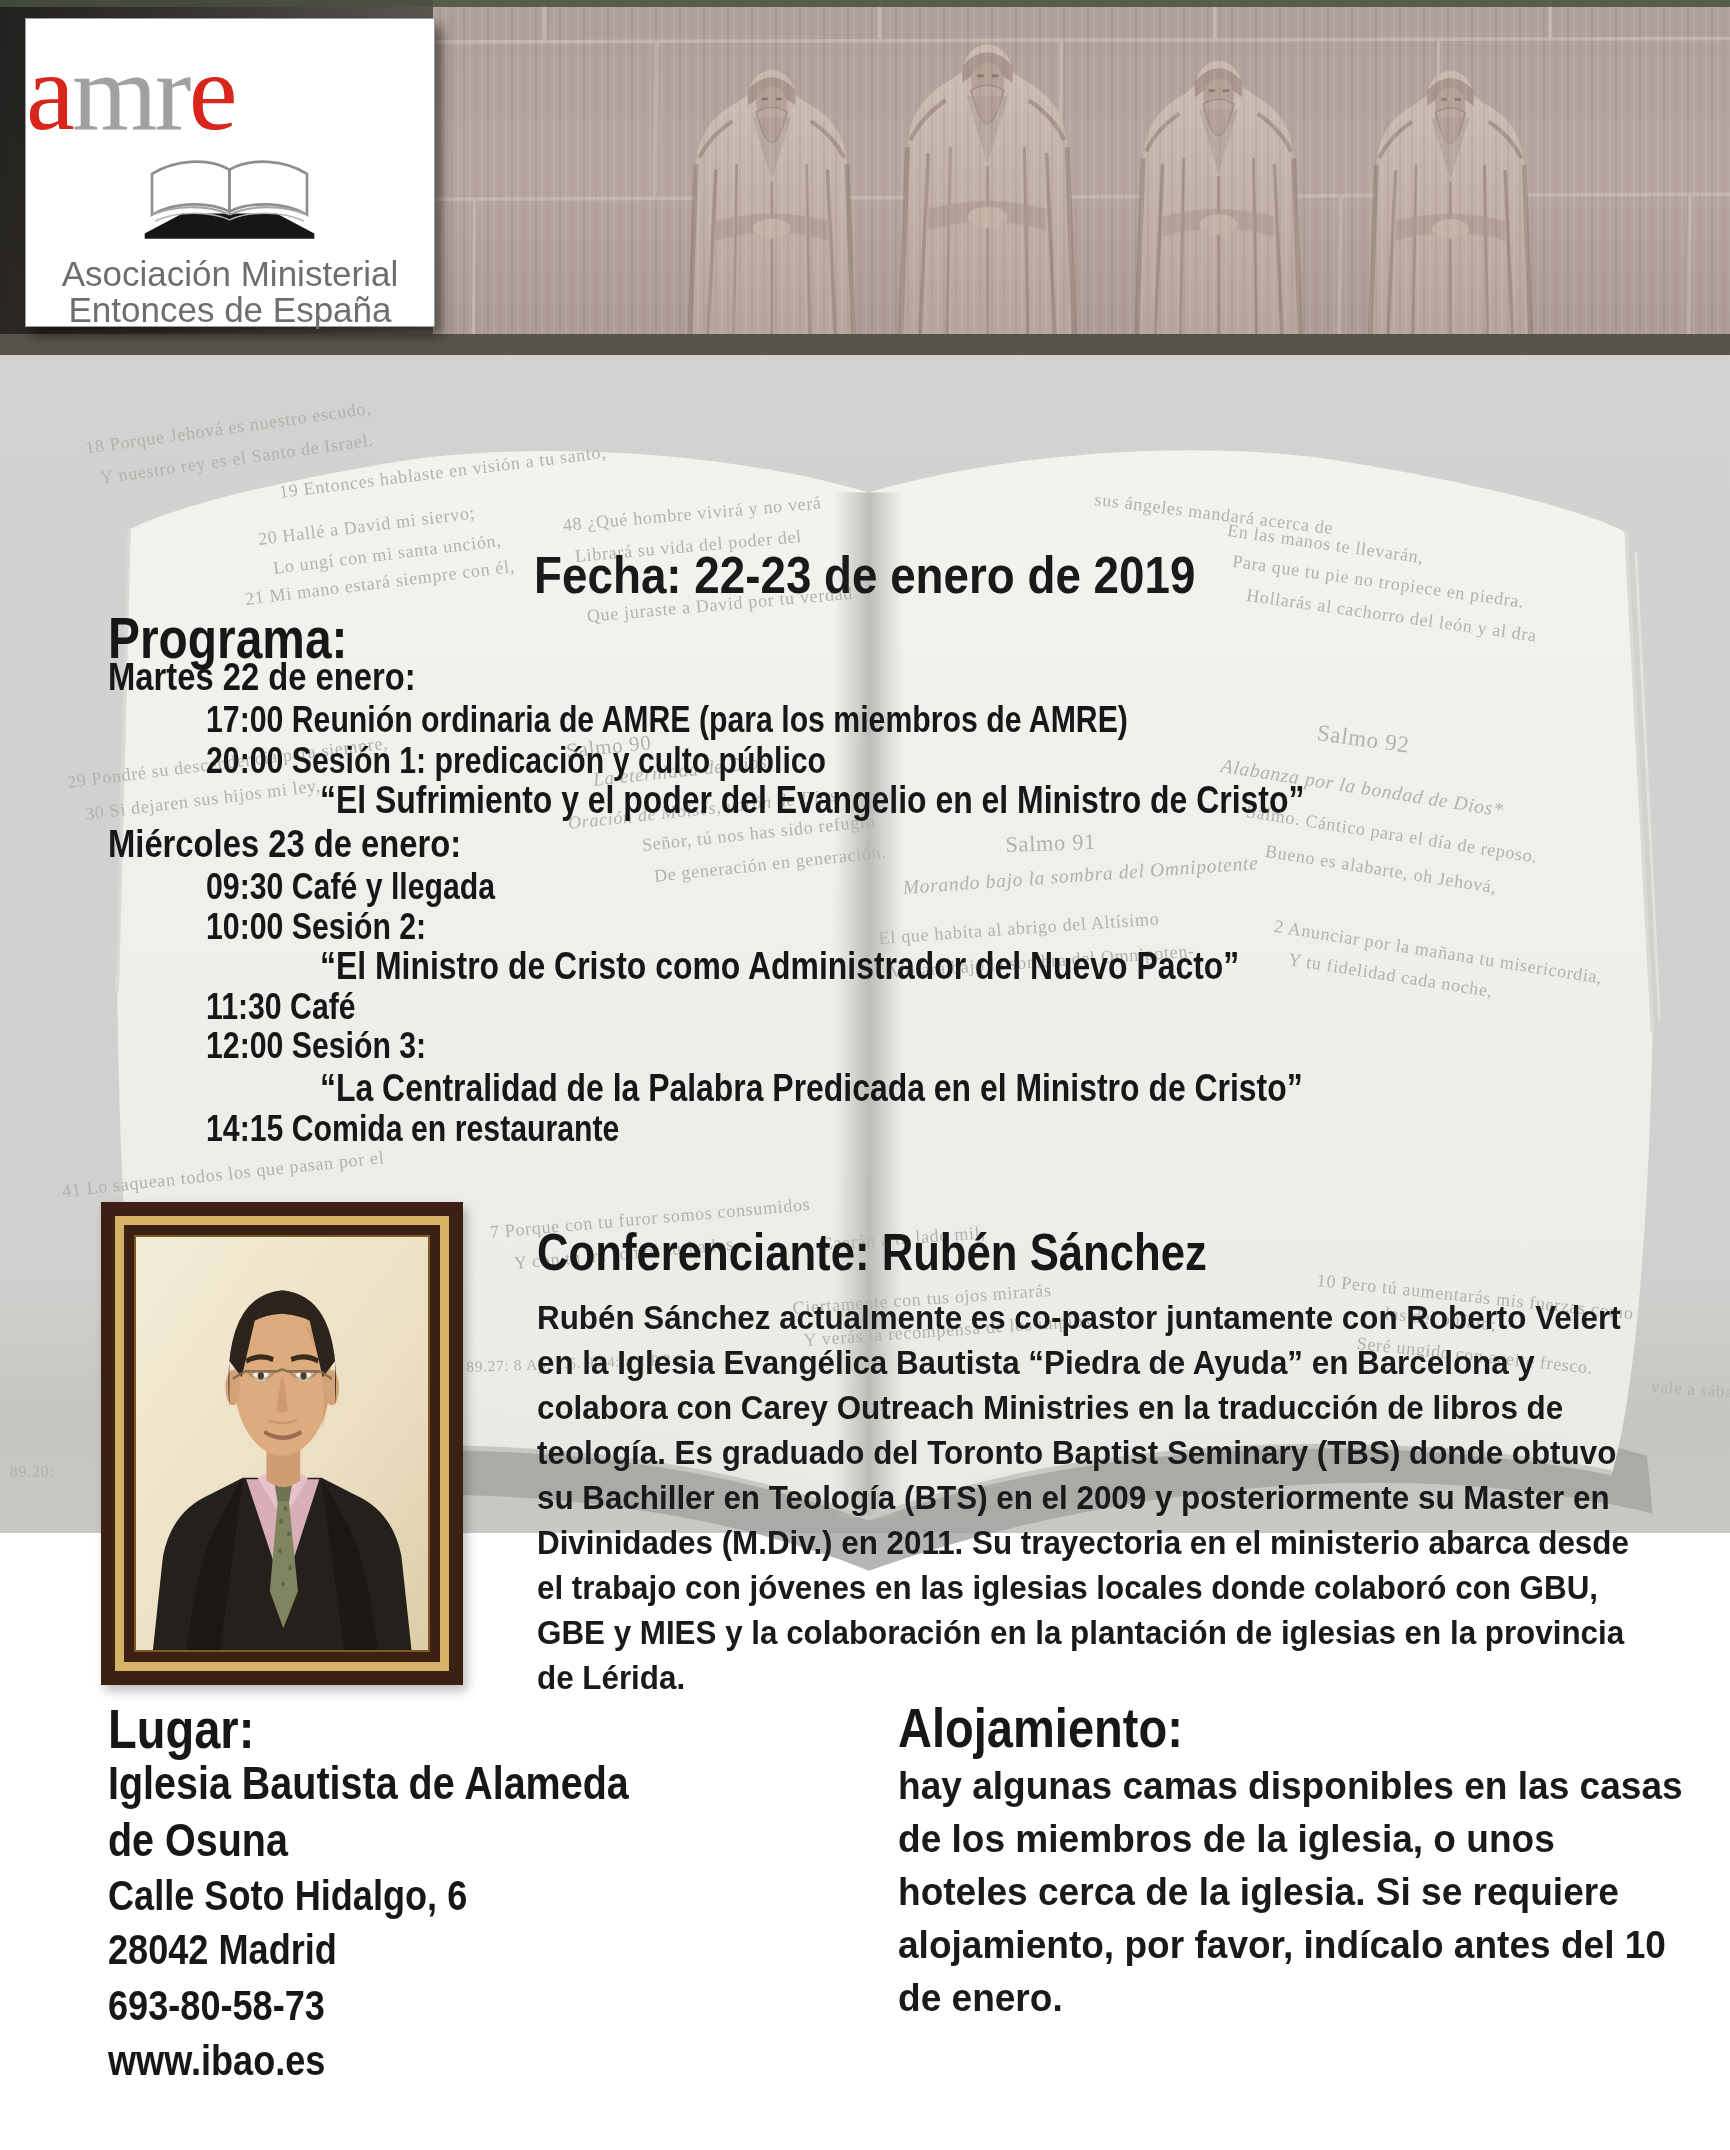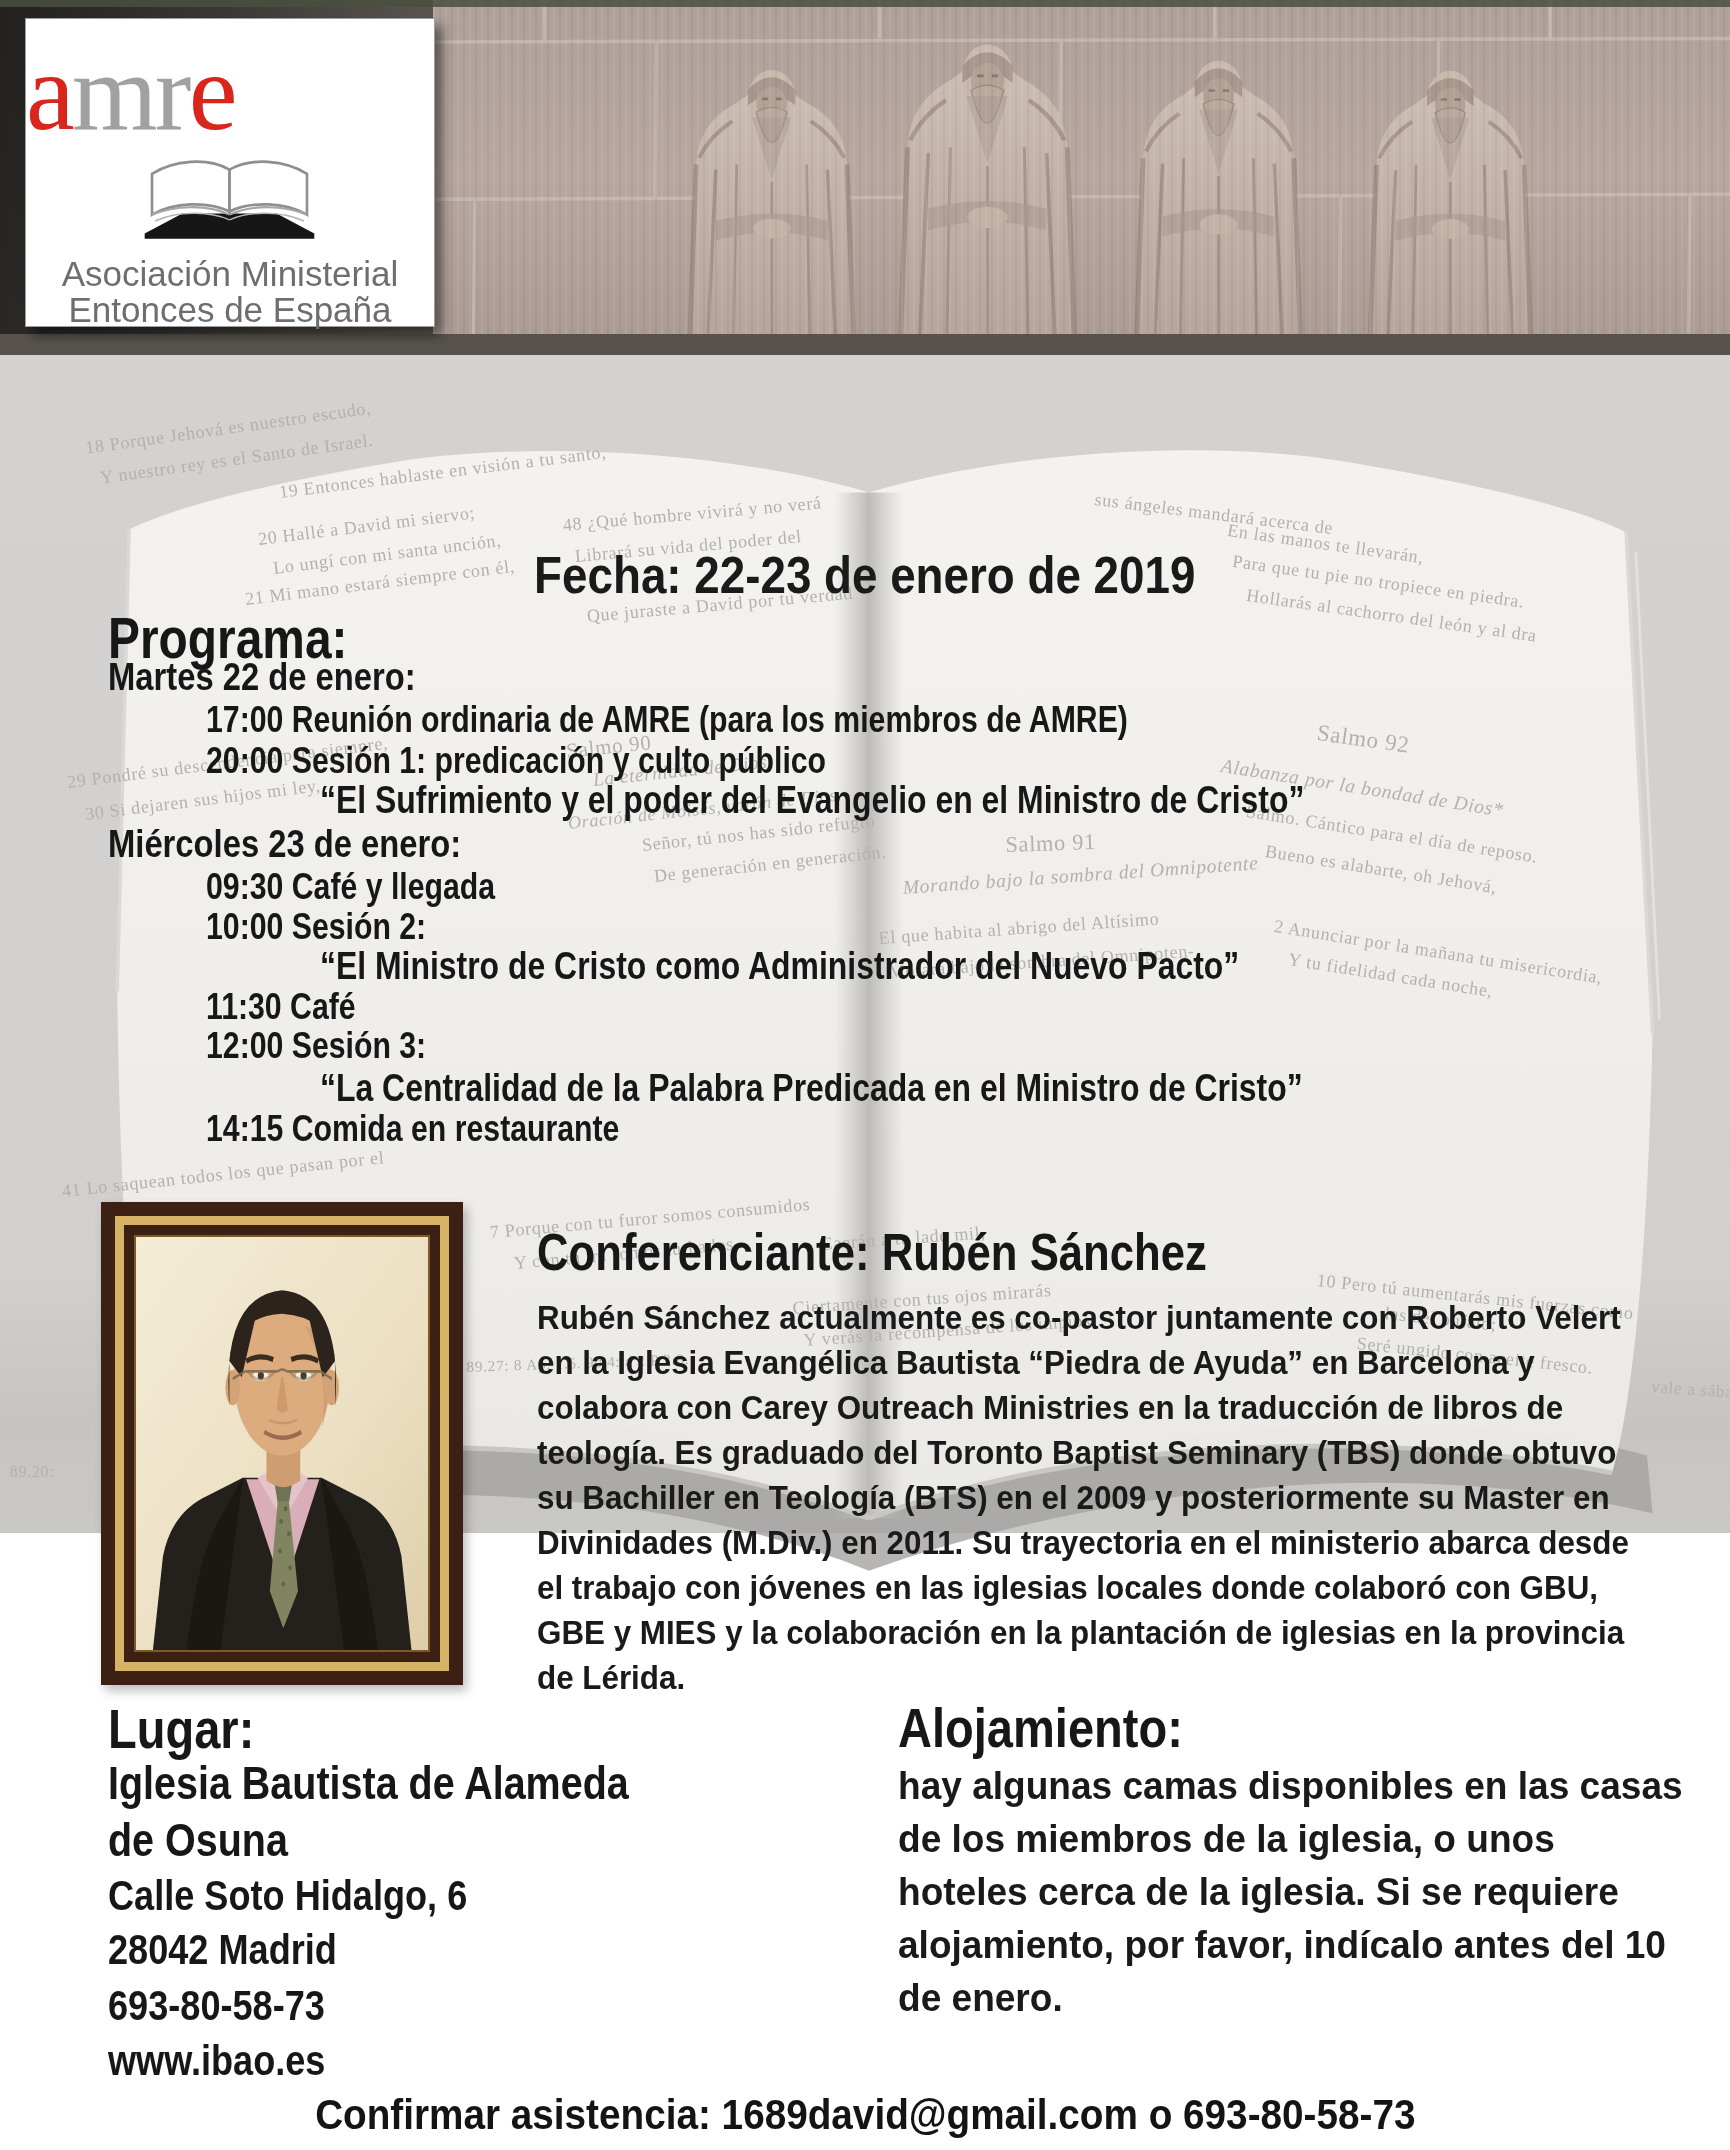--- a/index.html
+++ b/index.html
@@ -314,18 +314,15 @@
   <div class="blk h-name" style="left:108px;top:1755px">Iglesia Bautista de Alameda</div>
   <div class="blk h-name" style="left:108px;top:1812px">de Osuna</div>
   <div class="blk h-addr" style="left:108px;top:1871px">Calle Soto Hidalgo, 6</div>
   <div class="blk h-addr" style="left:108px;top:1925px">28042 Madrid</div>
   <div class="blk h-addr" style="left:108px;top:1981px">693-80-58-73</div>
   <div class="blk h-addr" style="left:108px;top:2036px">www.ibao.es</div>
 
   <div class="blk h-sec" style="left:898px;top:1695px">Alojamiento:</div>
   <div class="para" id="alo-text">hay algunas camas disponibles en las casas de los miembros de la iglesia, o unos hoteles cerca de la iglesia. Si se requiere alojamiento, por favor, indícalo antes del 10 de enero.</div>
 
-  <div class="centerrow" id="footer-row">
-    <span class="t-footer">Confirmar asistencia: 1689david@gmail.com o 693-80-58-73</span>
-  </div>
 
 </div>
 
 
 </body></html>

